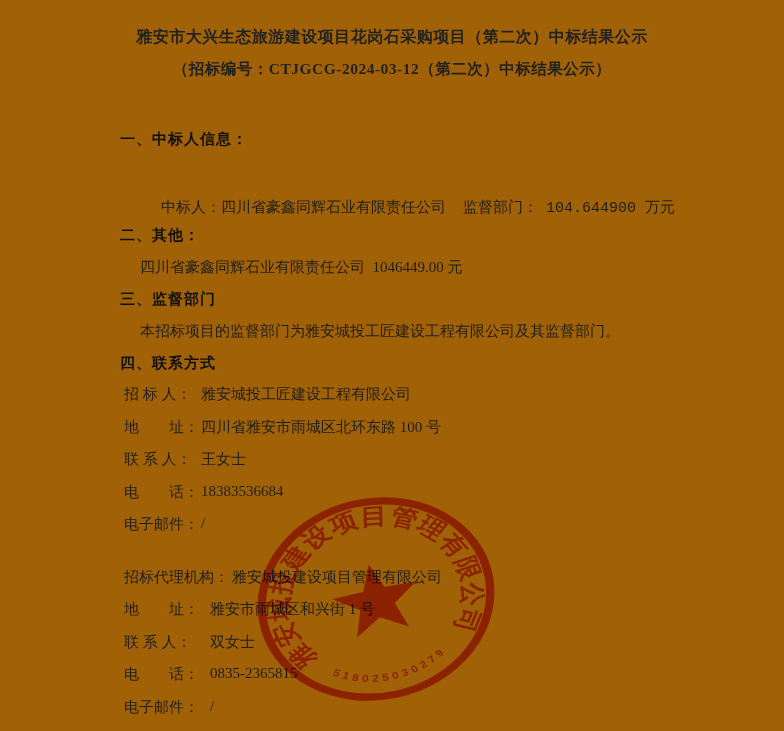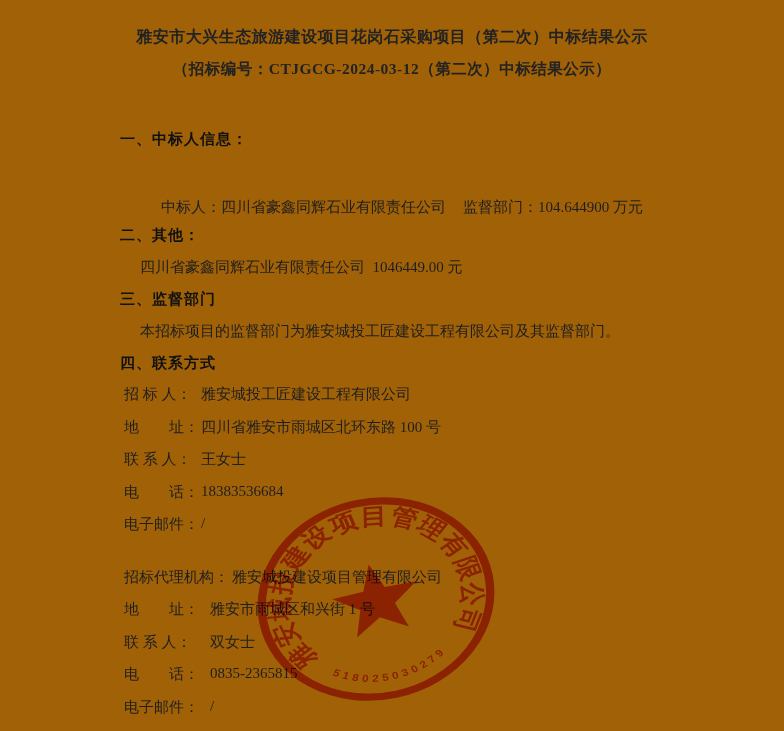--- a/index.html
+++ b/index.html
@@ -23,21 +23,21 @@
     font-family:"Liberation Sans","DejaVu Sans",sans-serif;
     font-size:15px;font-weight:700;letter-spacing:1px;color:#111;
   }
   .bodyline{left:140px;font-size:15px;}
   .row{position:absolute;left:124px;display:flex;font-size:15px;white-space:pre;}
   .row .lbl{display:inline-block;min-width:77px;white-space:pre;}
   .row .lbl-wide{display:inline-block;min-width:108px;white-space:pre;}
   .row .gap{margin-left:9px;}
   .winner-part{left:161px;font-size:15px;}
   .price-part{left:463px;font-size:15px;display:flex;}
-  .price-part .pv{margin-left:0;}
+  .price-part .pv{margin-left:8px;font-family:Liberation Mono, monospace;}
   .stamp{
     position:absolute;left:252px;top:494px;width:248px;height:210px;
     mix-blend-mode:multiply;opacity:0.88;
     transform:rotate(-12deg);
     pointer-events:none;
   }
   .stamp svg{width:100%;height:100%;}
 </style>
 </head>
 <body style="--stamp-color: #d9424a;">

